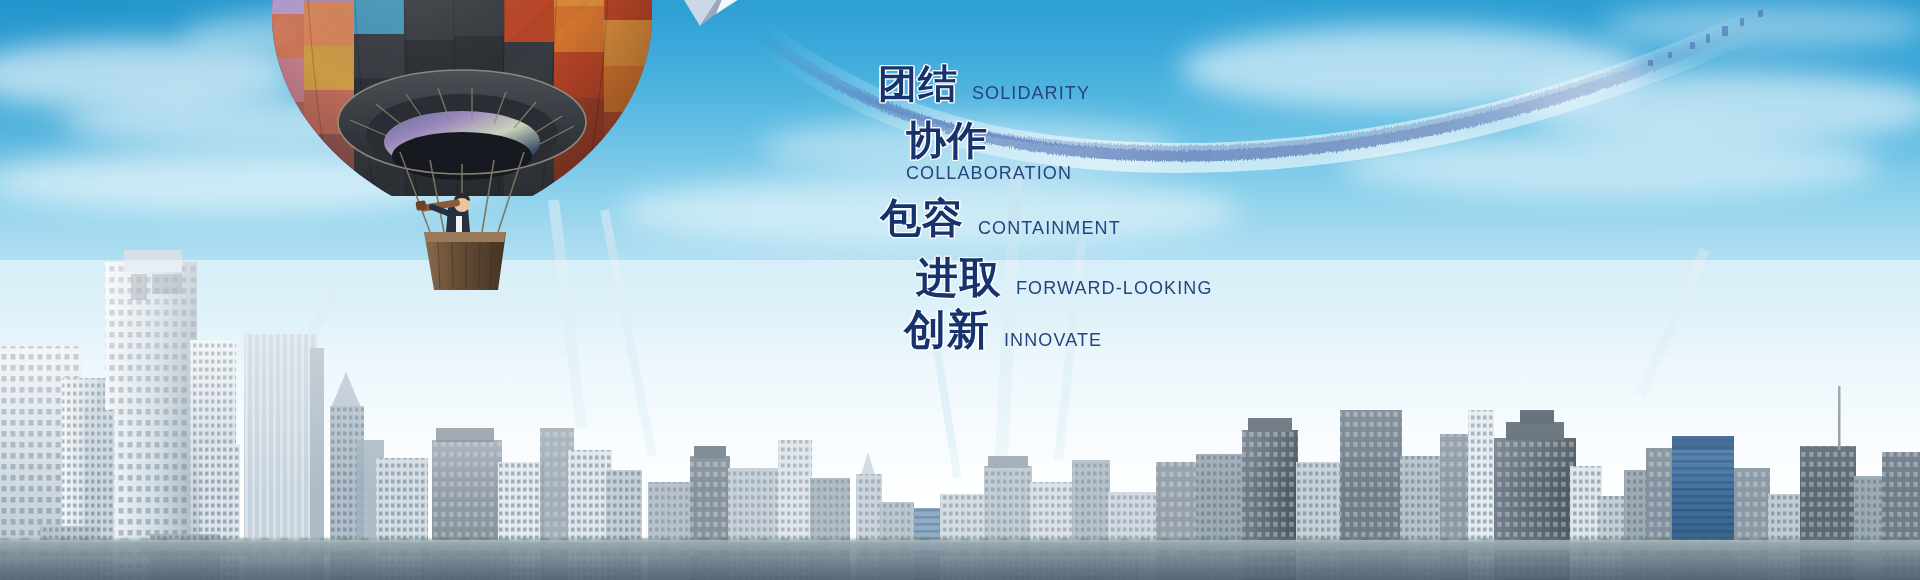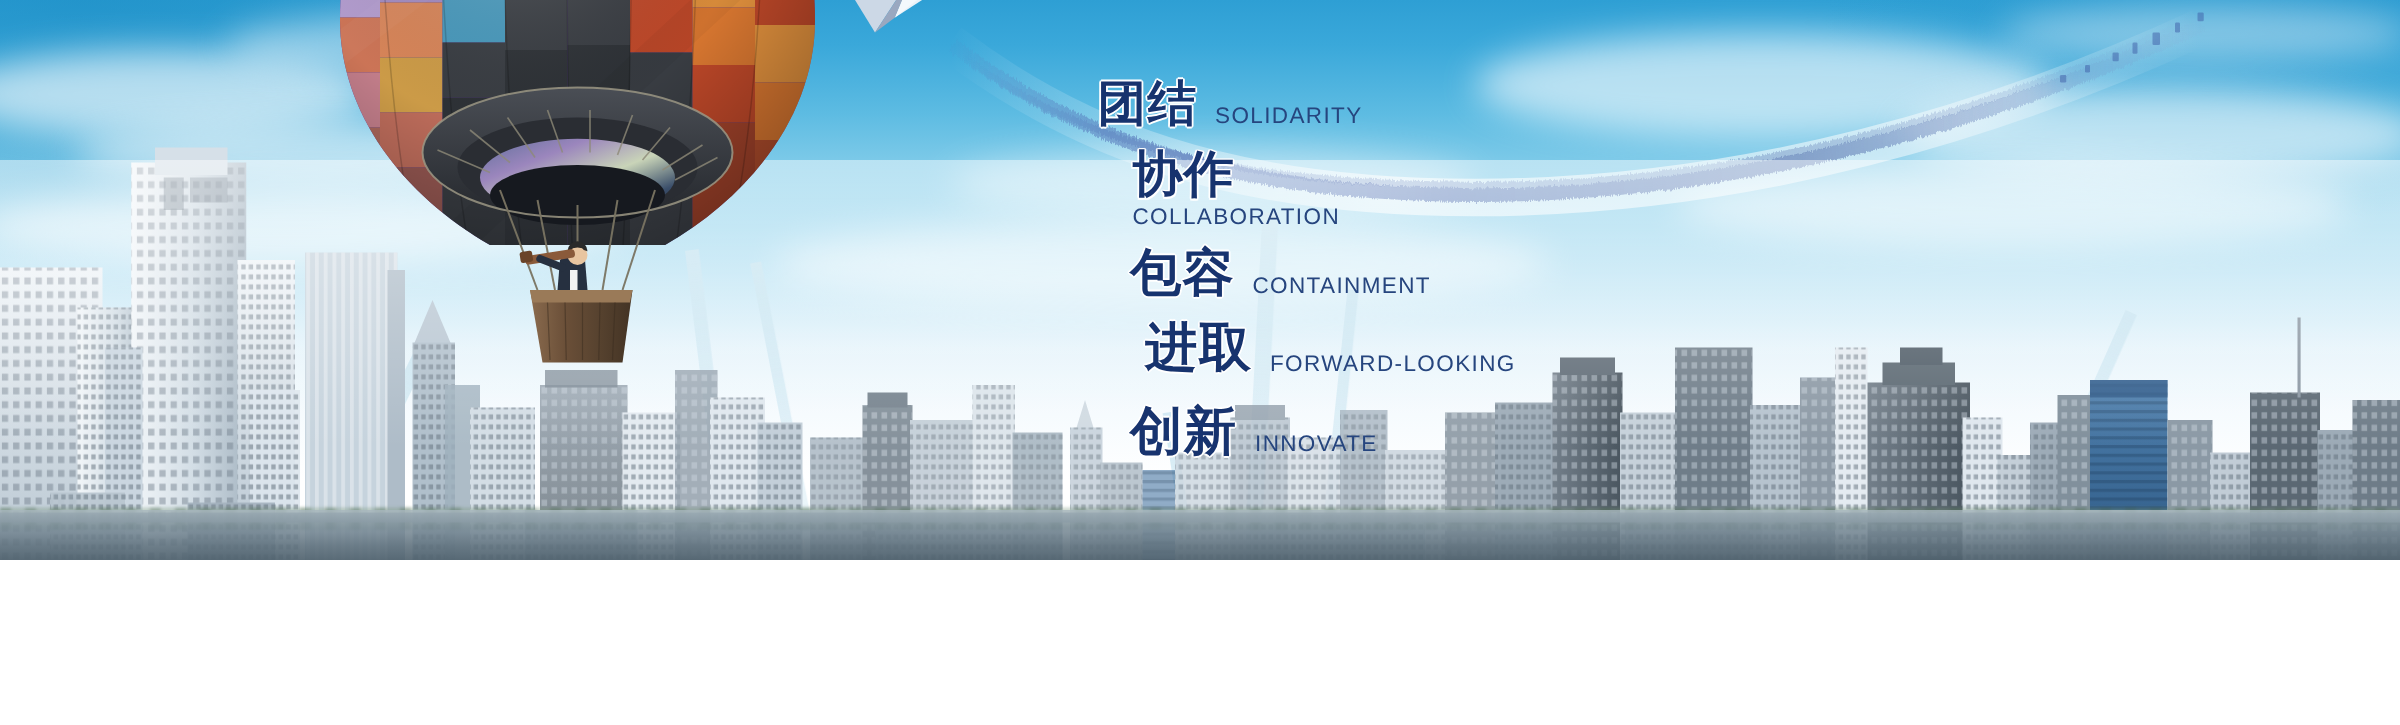--- a/index.html
+++ b/index.html
@@ -1,20 +1,20 @@
 <!DOCTYPE html>
 <html><head>
 <meta charset="utf-8">
 <style>
   html,body{margin:0;padding:0;background:#fff;}
   body{font-family:"Liberation Sans",sans-serif;}
 
   #banner{
     position:relative;
-    width:1920px;height:448px;
+    width:1920px;height:580px;
     overflow:hidden;
   }
 
   
   .sky{
     position:absolute;inset:0;
     background:
       linear-gradient(to bottom,
         #2e9fd4 0%,
         #3aa8da 8%,
@@ -122,32 +122,32 @@
     font-family:"Liberation Sans",sans-serif;
     font-size:18px;
     font-weight:500;
     color:#26457e;
     letter-spacing:1.1px;
     margin-left:14px;
     position:relative;top:2px;
   }
   .row0{margin-left:18px;}
   .row1{margin-left:32px;}
-  .row2{margin-left:44px;}
+  .row2{margin-left:20px;}
   .row3{margin-left:56px;}
   .row4{margin-left:44px;}
   .row0 .cn{font-size:39px;}
   .row1 .cn{font-size:40px;}
   .row2 .cn{font-size:41px;}
   .row3 .cn{font-size:42px;}
   .row4 .cn{font-size:42px;}
   .row0{margin-bottom:14px;}
   .row1{margin-bottom:15px;flex-direction:column;}
   .row2{margin-bottom:16px;}
-  .row3{margin-bottom:23px;align-items:flex-end;}
+  .row3{margin-bottom:8px;}
 </style>
 </head>
 <body>
 
 <div id="banner">
 
   <div class="sky"></div>
   <div class="sky-left-dark"></div>
   <div class="sky-topright"></div>
 

